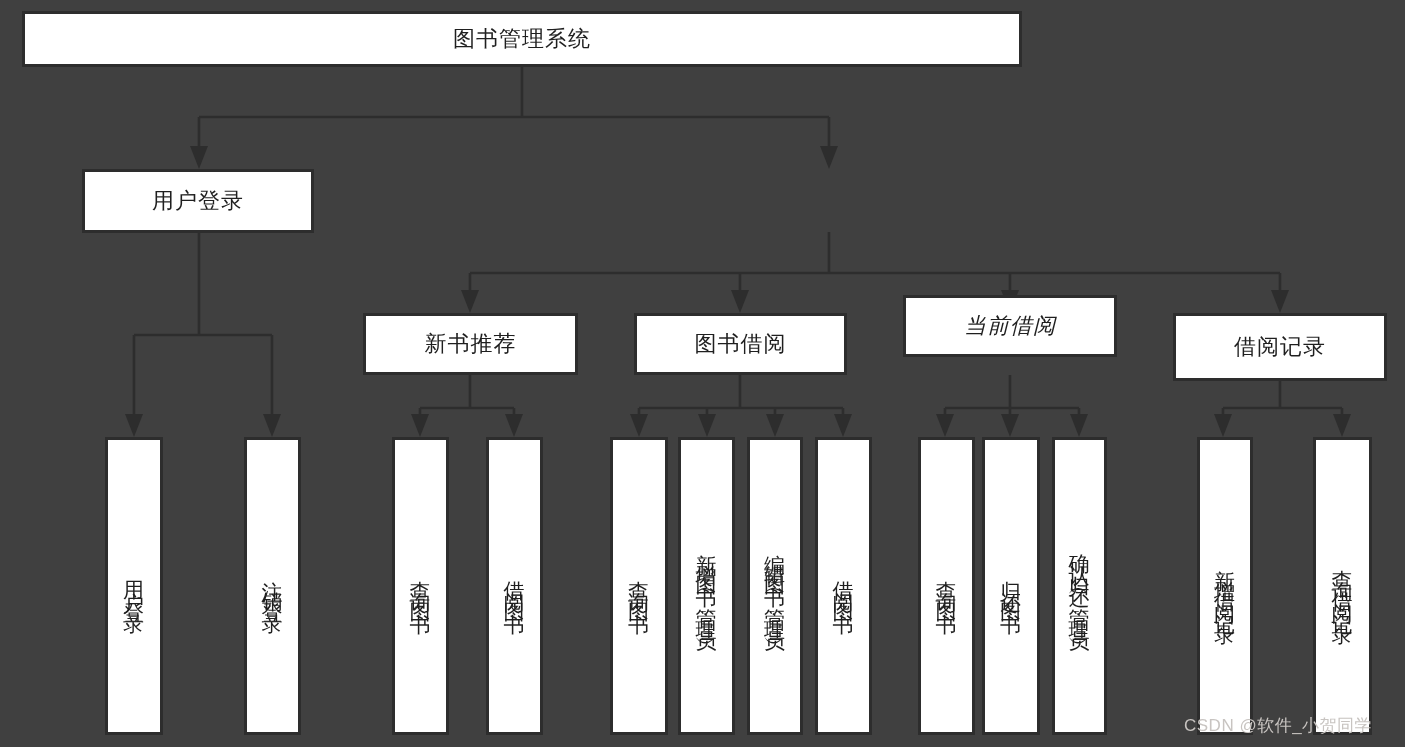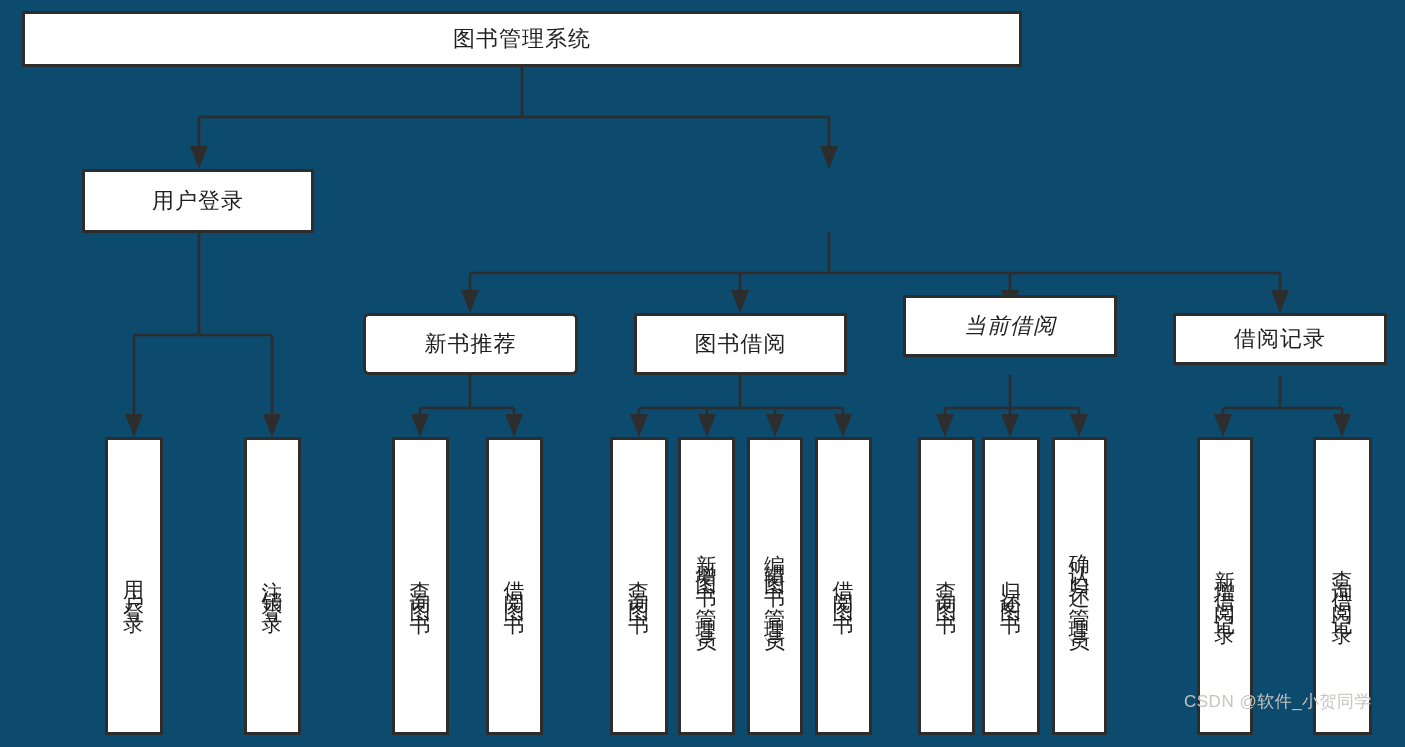--- a/index.html
+++ b/index.html
@@ -5,21 +5,21 @@
   html, body {
     margin: 0;
     padding: 0;
     background: #ffffff;
     font-family: "Liberation Sans", "DejaVu Sans", sans-serif;
   }
   .canvas {
     position: relative;
     width: 1405px;
     height: 747px;
-    background: #0c4a6e;
+    background: #404040;
     overflow: hidden;
   }
   .connectors {
     position: absolute;
     left: 0;
     top: 0;
     width: 1405px;
     height: 747px;
     z-index: 1;
   }
@@ -43,21 +43,21 @@
     writing-mode: vertical-rl;
     text-orientation: mixed;
     font-size: 21px;
     line-height: 1;
     letter-spacing: 11px;
     white-space: nowrap;
   }
   .watermark {
     position: absolute;
     left: 1184px;
-    top: 690px;
+    top: 714px;
     font-size: 17px;
     color: #c8c4c1;
     letter-spacing: 0.5px;
     white-space: nowrap;
     z-index: 3;
   }
 </style>
 </head>
 <body>
 
@@ -100,24 +100,24 @@
       <polygon points="1070,414 1088,414 1079,437"></polygon>
       <polygon points="1214,414 1232,414 1223,437"></polygon>
       <polygon points="1333,414 1351,414 1342,437"></polygon>
     </g>
   </svg>
 
   <div class="box h-label" style="left:22px; top:11px; width:1000px; height:56px;">图书管理系统</div>
 
   <div class="box h-label" style="left:82px; top:169px; width:232px; height:64px;">用户登录</div>
 
-  <div class="box h-label" style="left:363px; top:313px; width:215px; height:62px;border-radius:6px;">新书推荐</div>
+  <div class="box h-label" style="left:363px; top:313px; width:215px; height:62px;">新书推荐</div>
   <div class="box h-label" style="left:634px; top:313px; width:213px; height:62px;text-align:center;">图书借阅</div>
   <div class="box h-label" style="left:903px; top:295px; width:214px; height:62px;font-style:italic;">当前借阅</div>
-  <div class="box h-label" style="left:1173px; top:313px; width:214px; height:52px;">借阅记录</div>
+  <div class="box h-label" style="left:1173px; top:313px; width:214px; height:68px;">借阅记录</div>
 
   <div class="box leaf" style="left:105px; top:437px; width:58px; height:298px;">
     <span>用户登录</span>
   </div>
   <div class="box leaf" style="left:244px; top:437px; width:57px; height:298px;">
     <span>注销登录</span>
   </div>
 
   <div class="box leaf" style="left:392px; top:437px; width:57px; height:298px;">
     <span>查询图书</span>

